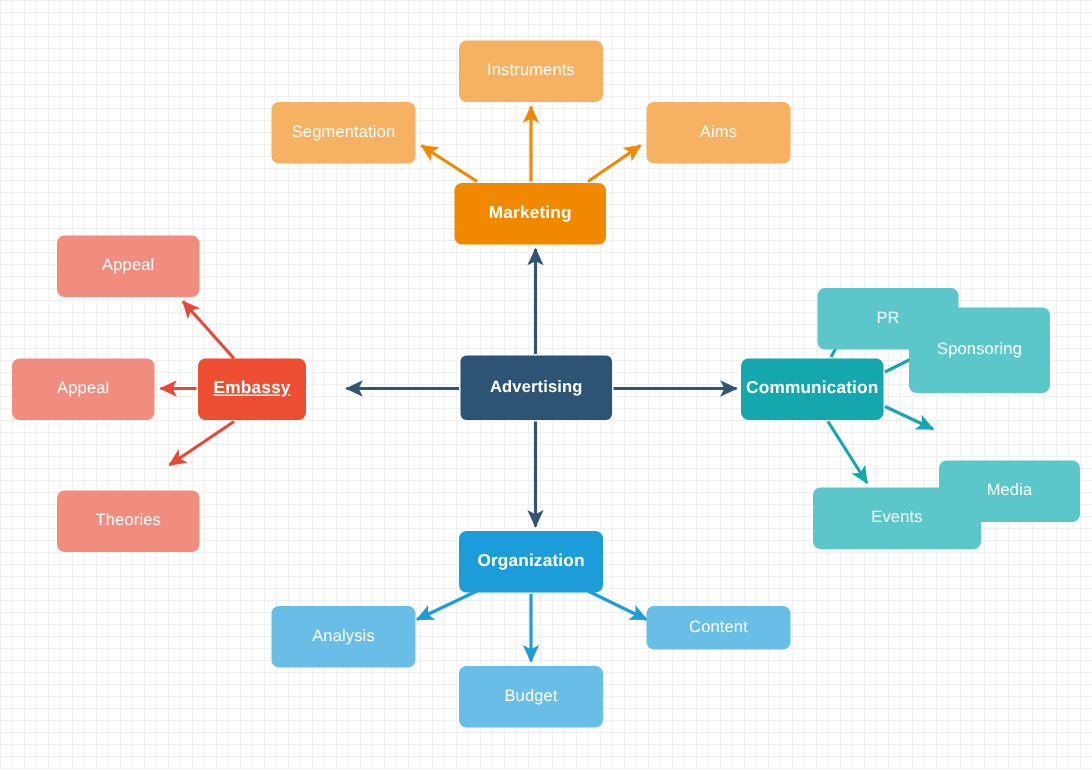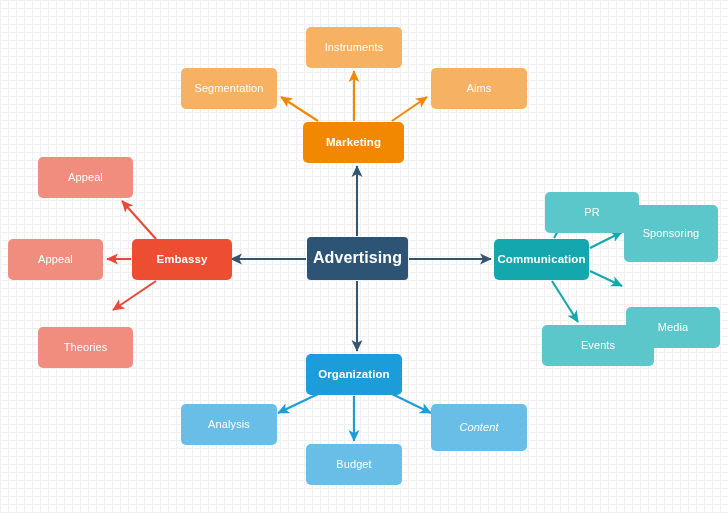--- a/index.html
+++ b/index.html
@@ -47,21 +47,21 @@
     letter-spacing: 0.1px;
     padding: 13px 4px;
     user-select: none;
   }
   .node.hub {
     font-weight: bold;
     font-size: 11.5px;
   }
   .node.center {
     font-weight: bold;
-    font-size: 16px;
+    font-size: 11px;
     border-radius: 4px;
   }
   .node-label {
     display: block;
     white-space: nowrap;
   }
 </style>
 </head>
 <body>
 
@@ -111,53 +111,53 @@
       </div>
       <div class="node" style="left: 181px; top: 68px; width: 96px; height: 41px; background: rgb(247, 177, 99);">
         <span class="node-label">Segmentation</span>
       </div>
       <div class="node" style="left: 306px; top: 27px; width: 96px; height: 41px; background: rgb(247, 177, 99);">
         <span class="node-label">Instruments</span>
       </div>
       <div class="node" style="left: 431px; top: 68px; width: 96px; height: 41px; background: rgb(247, 177, 99);">
         <span class="node-label">Aims</span>
       </div>
-      <div class="node hub" style="left: 132px; top: 239px; width: 100px; height: 41px; background: rgb(237, 78, 50);">
+      <div class="node hub" style="left: 132px; top: 239px; width: 72px; height: 41px; background: rgb(237, 78, 50); text-decoration: underline;">
         <span class="node-label">Embassy</span>
       </div>
       <div class="node" style="left: 38px; top: 157px; width: 95px; height: 41px; background: rgb(241, 141, 126);">
         <span class="node-label">Appeal</span>
       </div>
       <div class="node" style="left: 8px; top: 239px; width: 95px; height: 41px; background: rgb(241, 141, 126);">
         <span class="node-label">Appeal</span>
       </div>
       <div class="node" style="left: 38px; top: 327px; width: 95px; height: 41px; background: rgb(241, 141, 126);">
         <span class="node-label">Theories</span>
       </div>
       <div class="node hub" style="left: 494px; top: 239px; width: 95px; height: 41px; background: rgb(20, 167, 174);">
         <span class="node-label">Communication</span>
       </div>
       <div class="node" style="left: 545px; top: 149px; width: 94px; height: 41px; background: rgb(92, 199, 203); margin-top: 43px;">
         <span class="node-label">PR</span>
       </div>
-      <div class="node" style="left: 624px; top: 205px; width: 94px; height: 57px; background: rgb(92, 199, 203);">
+      <div class="node" style="left: 606px; top: 205px; width: 94px; height: 57px; background: rgb(92, 199, 203);">
         <span class="node-label">Sponsoring</span>
       </div>
       <div class="node" style="left: 626px; top: 268px; width: 94px; height: 41px; background: rgb(92, 199, 203); margin-top: 39px;">
         <span class="node-label">Media</span>
       </div>
       <div class="node" style="left: 542px; top: 325px; width: 112px; height: 41px; background: rgb(92, 199, 203);">
         <span class="node-label">Events</span>
       </div>
       <div class="node hub" style="left: 306px; top: 354px; width: 96px; height: 41px; background: rgb(28, 157, 217);">
         <span class="node-label">Organization</span>
       </div>
       <div class="node" style="left: 181px; top: 404px; width: 96px; height: 41px; background: rgb(104, 190, 231);">
         <span class="node-label">Analysis</span>
       </div>
       <div class="node" style="left: 306px; top: 444px; width: 96px; height: 41px; background: rgb(104, 190, 231);">
         <span class="node-label">Budget</span>
       </div>
-      <div class="node" style="left: 431px; top: 404px; width: 96px; height: 47px; background: rgb(104, 190, 231); font-style: italic;">
+      <div class="node" style="left: 431px; top: 404px; width: 96px; height: 29px; background: rgb(104, 190, 231);">
         <span class="node-label">Content</span>
       </div>
     </div>
 </div>
 
 </body></html>

